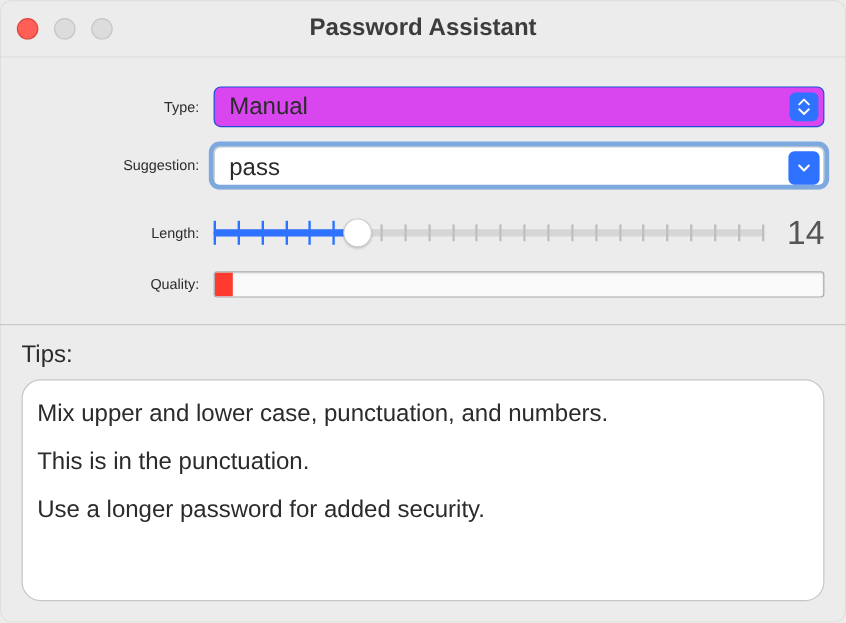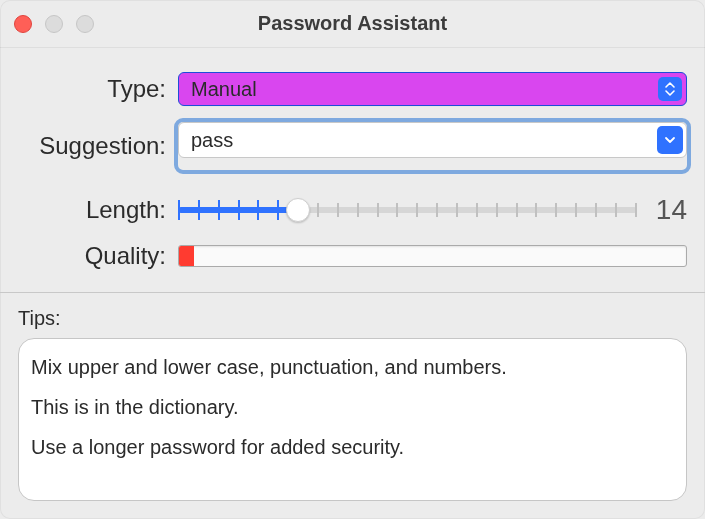--- a/index.html
+++ b/index.html
@@ -55,21 +55,21 @@
     .row {
       display: grid;
       grid-template-columns: 160px 1fr 50px;
       align-items: center;
       margin-bottom: 16px;
       gap: 0;
     }
     .row .label {
       text-align: right;
       padding-right: 12px;
-      font-size: 24px;
+      font-size: 12px;
       color: #2b2b2b;
     }
     .select {
       grid-column: 2 / span 2;
       height: 34px;
       background: #d946ef;
       border: 1px solid #1d4ed8;
       border-radius: 6px;
       display: flex;
       align-items: center;
@@ -87,21 +87,21 @@
       background: #2f72ff;
       display: flex;
       flex-direction: column;
       align-items: center;
       justify-content: center;
     }
     .stepper svg { width: 12px; height: 8px; }
     .combo-wrap {
       grid-column: 2 / span 2;
       position: relative;
-      height: 48px;
+      height: 32px;
     }
     .combo {
       width: 100%;
       height: 36px;
       background: #ffffff;
       border: 1px solid #c8c8c8;
       border-radius: 6px;
       padding: 0 40px 0 12px;
       font-size: 20px;
       color: #2b2b2b;
@@ -310,18 +310,18 @@
     </div>
 
   </div>
 
   <div class="divider"></div>
 
   <div class="tips-section">
     <div class="tips-label">Tips:</div>
     <div class="tips-box" id="tips-box">
         <p>Mix upper and lower case, punctuation, and numbers.</p>
-        <p>This is in the dictionary.</p>
+        <p>This is in the punctuation.</p>
         <p>Use a longer password for added security.</p>
       </div>
   </div>
 
 </div>
 
 </body></html>

